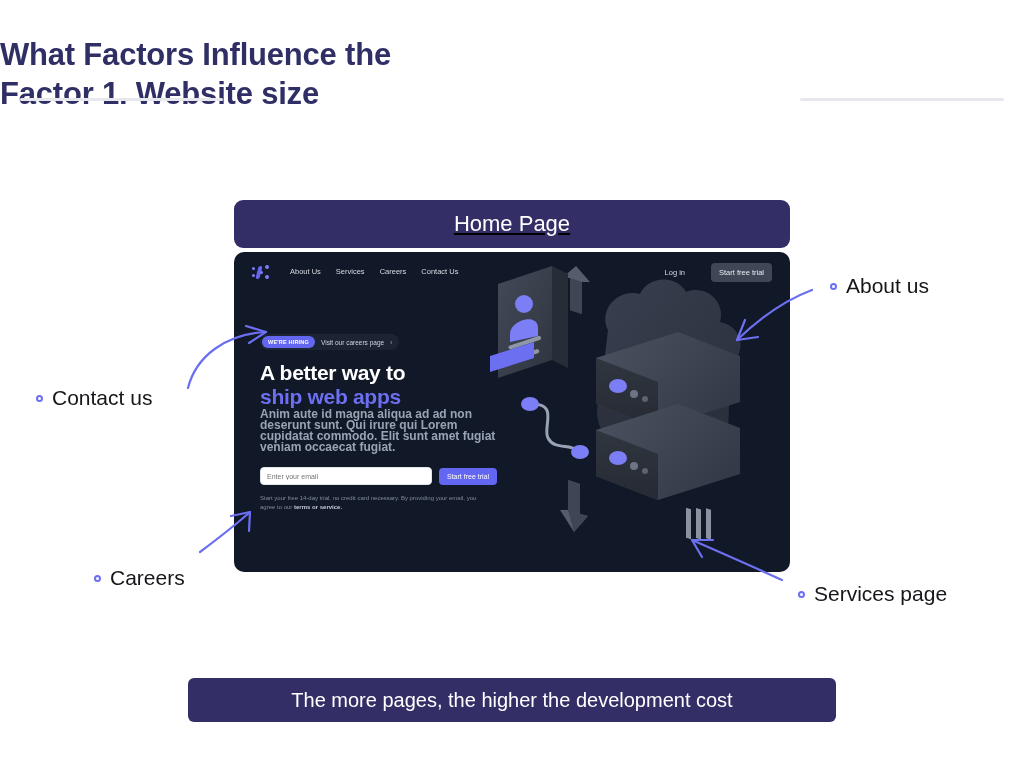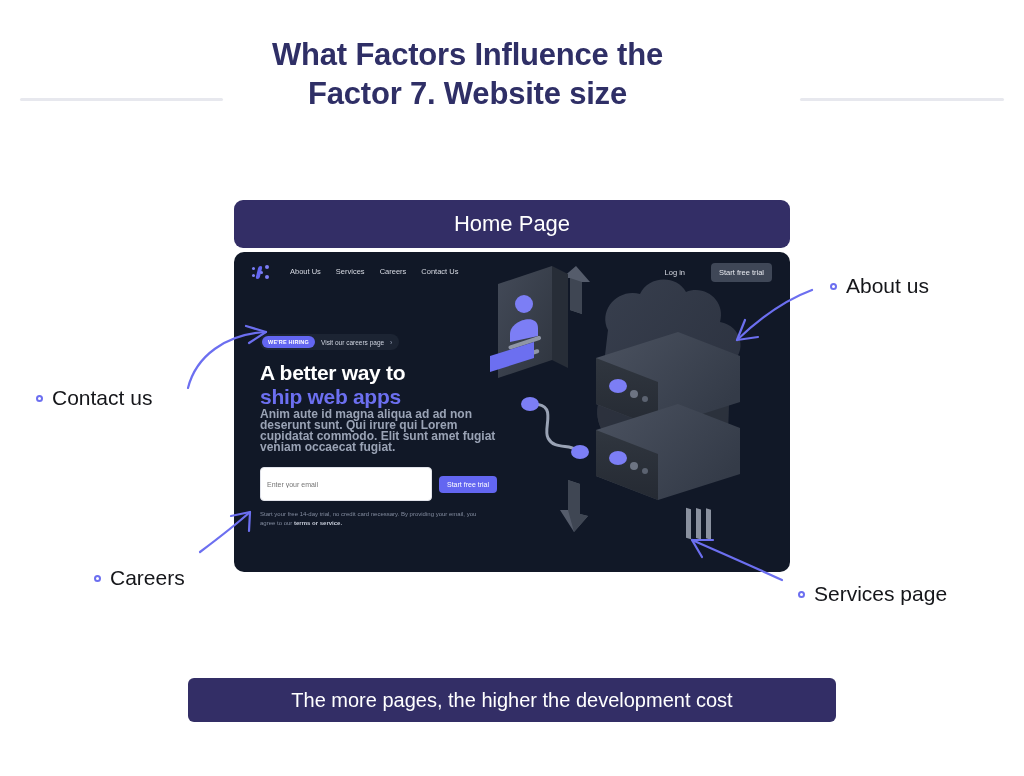--- a/index.html
+++ b/index.html
@@ -13,21 +13,20 @@
     font-family: "Liberation Sans", sans-serif;
     position: relative;
     overflow: hidden;
   }
 
   
   .title-wrap {
     position: absolute;
     left: 0; top: 36px;
     width: 935px;
-    text-align: center;
   }
   .title-line {
     color: #2f2f66;
     font-size: 31px;
     font-weight: bold;
     line-height: 38.5px;
     letter-spacing: -0.2px;
     white-space: nowrap;
   }
 
@@ -44,20 +43,21 @@
   
   .page-banner {
     position: absolute;
     left: 234px; top: 200px;
     width: 556px; height: 48px;
     background: #332e66;
     border-radius: 9px;
     display: flex;
     align-items: center;
     justify-content: center;
+    text-decoration: underline;
   }
   .page-banner-text {
     color: #ffffff;
     font-size: 22px;
     line-height: 22px;
   }
 
   
   .mock {
     position: absolute;
@@ -182,21 +182,21 @@
   }
   .email-input {
     width: 172px;
     height: 17px;
     background: #ffffff;
     border: 1px solid #e1e3ea;
     border-radius: 4px;
     color: #9aa0ad;
     font-size: 7px;
     font-family: "Liberation Sans", sans-serif;
-    padding: 16px 6px;
+    padding: 8px 6px;
     box-sizing: border-box;
     outline: none;
   }
   .form-cta {
     background: #6366f1;
     color: #ffffff;
     font-size: 7px;
     padding: 5px 8px;
     border-radius: 4px;
     white-space: nowrap;
@@ -266,21 +266,21 @@
     color: #ffffff;
     font-size: 20px;
     line-height: 20px;
   }
 </style>
 </head>
 <body>
 
 <div class="title-wrap">
   <div class="title-line">What Factors Influence the</div>
-  <div class="title-line">Factor 7. Website size</div>
+  <div class="title-line">Factor 1. Website size</div>
 </div>
 
 <div class="rule left"></div>
 <div class="rule right"></div>
 
 <div class="page-banner">
   <span class="page-banner-text">Home Page</span>
 </div>
 
 <div class="mock">

